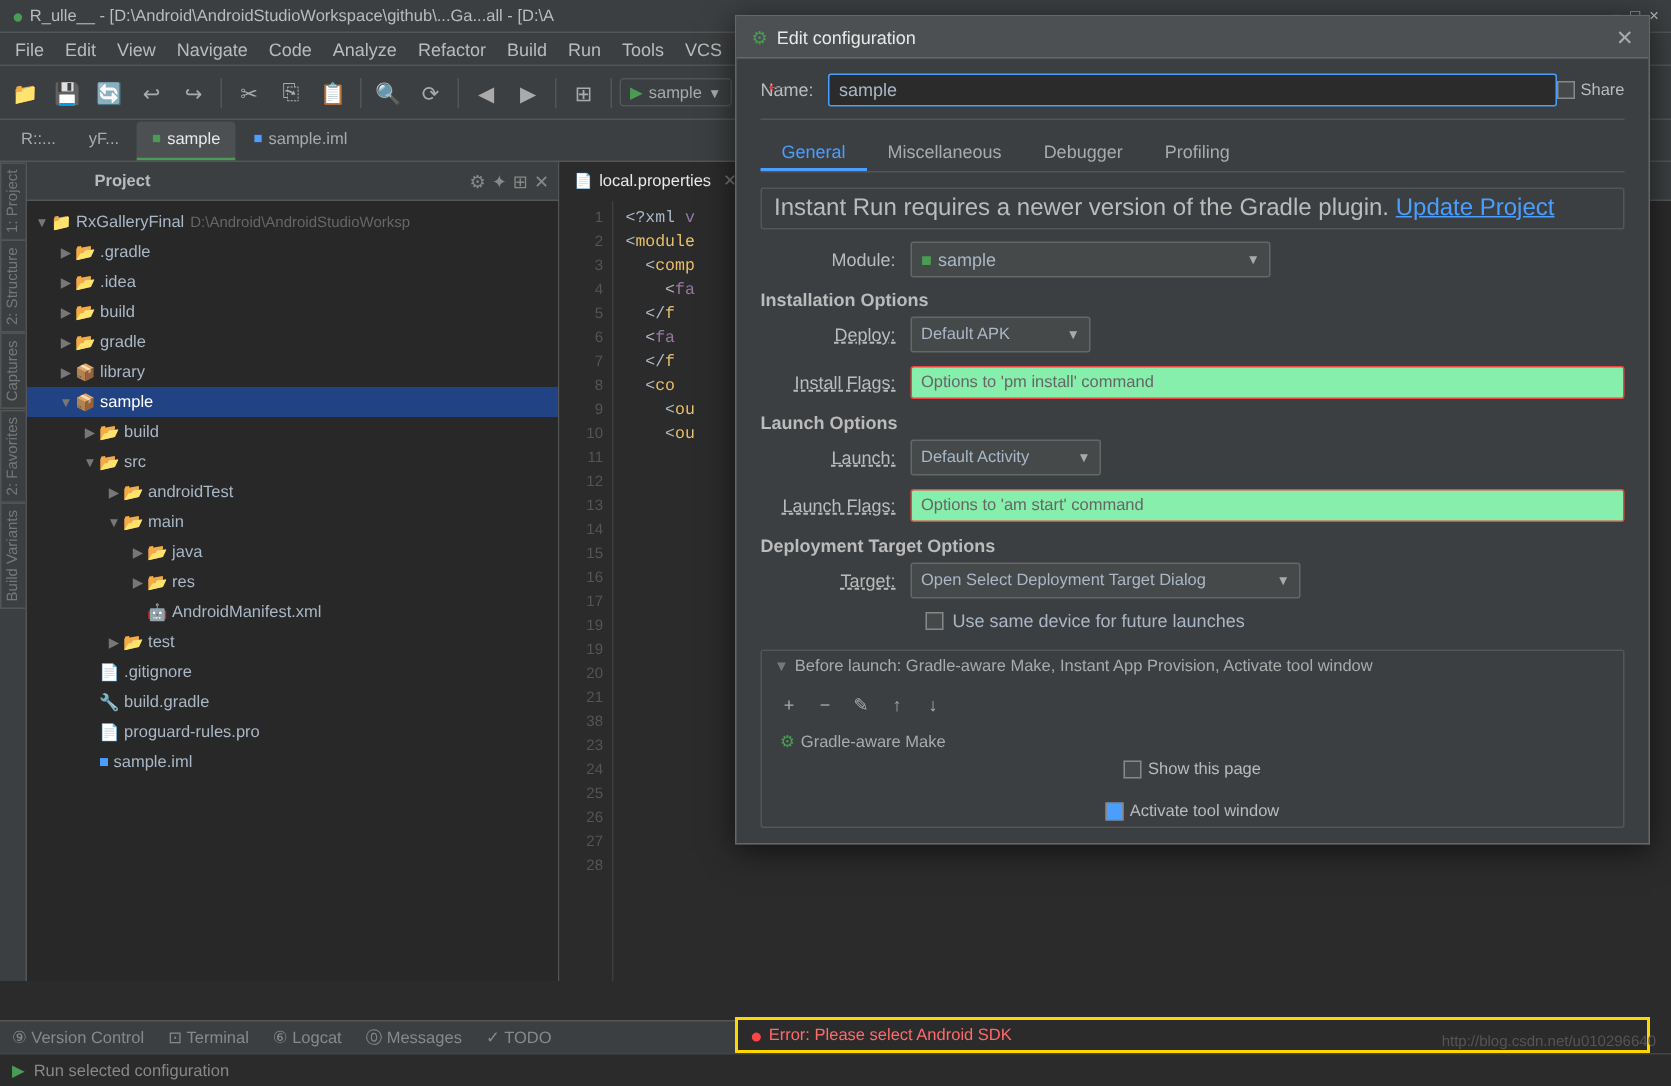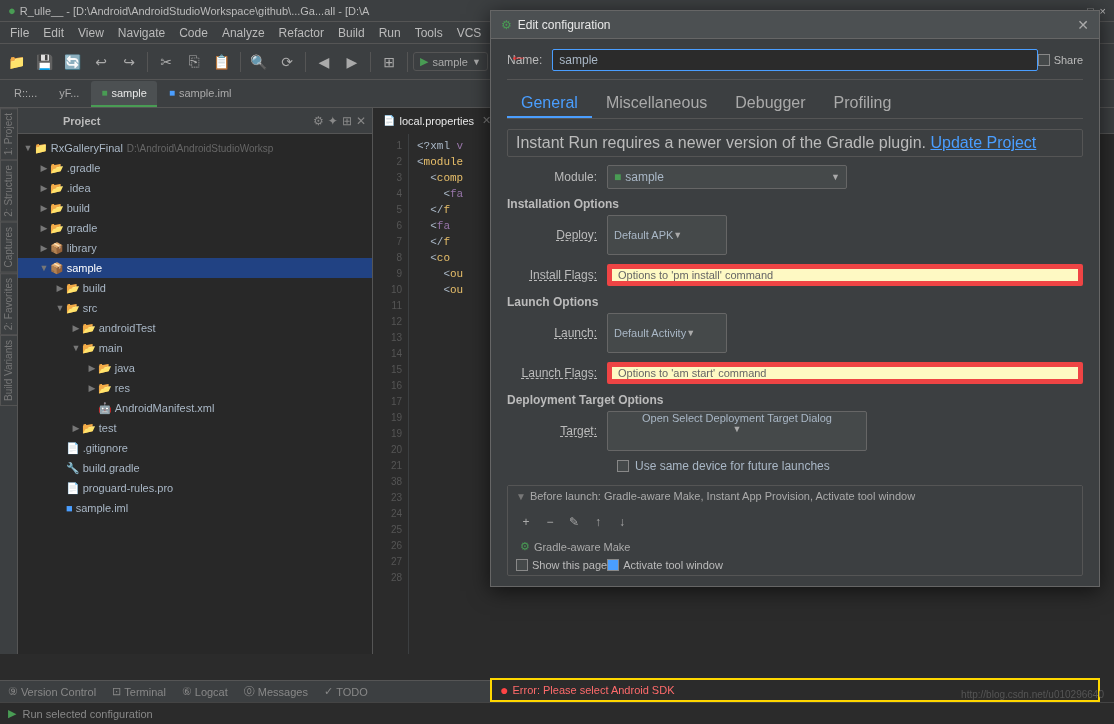--- a/index.html
+++ b/index.html
@@ -240,21 +240,21 @@
 
     
     .dialog-tabs {
       display: flex;
       gap: 0;
       border-bottom: 1px solid #555;
       margin-bottom: 10px;
     }
     .dialog-tab {
       padding: 4px 14px;
-      font-size: 16px;
+      font-size: 12px;
       color: #aaa;
       cursor: pointer;
       border-bottom: 2px solid transparent;
     }
     .dialog-tab.active { color: #4a9eff; border-bottom: 2px solid #4a9eff; }
 
     
     .form-row {
       display: flex;
       align-items: center;
@@ -266,38 +266,39 @@
       font-size: 12px;
       color: #bbb;
       text-align: right;
       padding-right: 10px;
       flex-shrink: 0;
     }
     .form-label.underline { text-decoration: underline; text-decoration-style: dashed; }
     .form-input {
       flex: 1;
       height: 22px;
-      background: #fef9c3;
-      border: 5px solid #ef4444;
+      background: #86efac;
+      border: 1px solid #ef4444;
       color: #a9b7c6;
       font-size: 11px;
       padding: 0 6px;
       border-radius: 2px;
     }
     .form-select {
-      height: 40px;
+      height: 24px;
       background: #45494a;
       border: 1px solid #666;
       color: #a9b7c6;
       font-size: 11px;
       padding: 0 6px;
       border-radius: 2px;
       min-width: 120px;
-      display: flex; align-items: center; 
+      display: flex; align-items: center; justify-content: space-between;
       cursor: pointer;
+      gap: 32px;
     }
     .name-row {
       display: flex;
       align-items: center;
       margin-bottom: 10px;
       padding-bottom: 8px;
       border-bottom: 1px solid #555;
     }
     .name-label { font-size: 12px; color: #bbb; margin-right: 10px; }
     .name-input {
@@ -778,21 +779,21 @@
 
       <div class="form-row">
         <span class="form-label underline">Launch Flags:</span>
         <input type="text" class="form-input" value="Options to 'am start' command" style="color: rgb(102, 102, 102);">
       </div>
 
       <div class="section-title">Deployment Target Options</div>
 
       <div class="form-row">
         <span class="form-label underline">Target:</span>
-        <div class="form-select" style="min-width:260px;flex-direction:column;">
+        <div class="form-select" style="min-width:260px;">
           <span>Open Select Deployment Target Dialog</span>
           <span class="select-dropdown-arrow">▼</span>
         </div>
       </div>
 
       <div class="cb-row">
         <div class="cb"></div>
         <span>Use same device for future launches</span>
       </div>
 
@@ -807,21 +808,21 @@
             <div class="bl-btn">−</div>
             <div class="bl-btn">✎</div>
             <div class="bl-btn">↑</div>
             <div class="bl-btn">↓</div>
           </div>
           <div class="bl-item">
             <span class="bl-item-icon">⚙</span>
             <span>Gradle-aware Make</span>
           </div>
 
-          <div style="display:flex; align-items:center; margin-top:4px;">
+          <div style="display:flex; align-items:center; gap:16px; margin-top:4px;flex-direction:column;">
             <div style="display:flex; align-items:center; gap:4px;">
               <div class="cb"></div>
               <span style="font-size:11px; color:#bbb;">Show this page</span>
             </div>
             <div style="display:flex; align-items:center; gap:4px;">
               <div class="cb checked"></div>
               <span style="font-size:11px; color:#bbb;">Activate tool window</span>
             </div>
           </div>
         </div>

